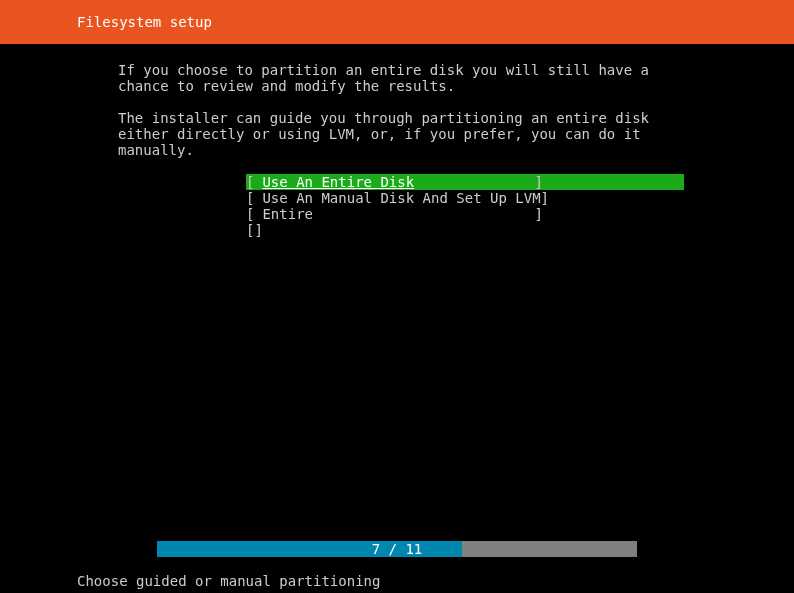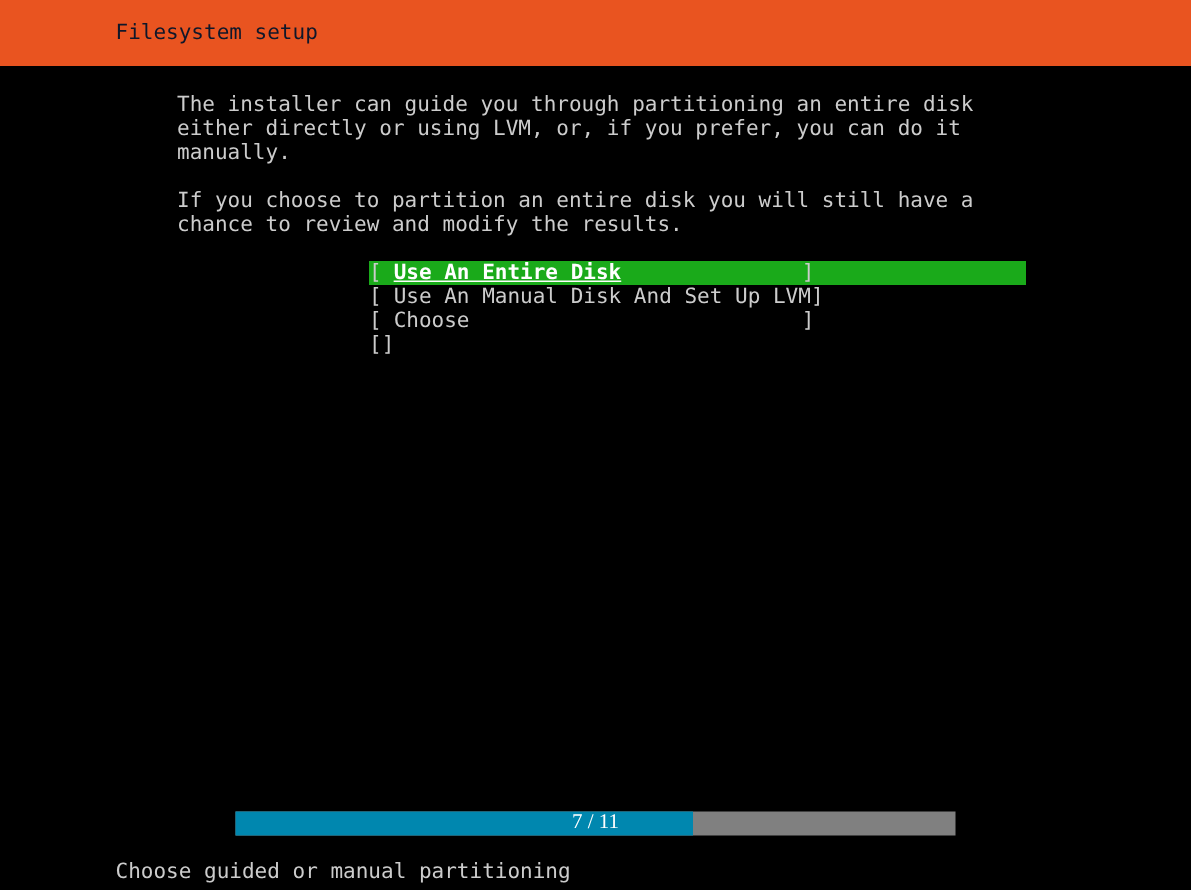--- a/index.html
+++ b/index.html
@@ -16,21 +16,21 @@
       color: #cccccc;
       overflow: hidden;
       position: relative;
     }
     .header {
       background: #e95420;
       height: 44px;
       display: flex;
       align-items: center;
       padding-left: 77px;
-      color: #0f172a;
+      color: #ffffff;
     }
     .content {
       padding-top: 18px;
       padding-left: 118px;
       padding-right: 110px;
     }
     .description {
       line-height: 16px;
       margin-bottom: 16px;
     }
@@ -55,21 +55,20 @@
       min-width: 280px;
       padding-left: 8px;
     }
     .menu-item.selected {
       background: #1aaa1a;
       color: #ffffff;
     }
     .menu-item.selected .label {
       text-decoration: underline;
       text-decoration-color: #ffffff;
-      font-weight: bold;
     }
     .footer {
       position: absolute;
       bottom: 0;
       left: 0;
       right: 0;
     }
     .progress-bar {
       height: 16px;
       background: #000000;
@@ -97,45 +96,44 @@
       position: absolute;
       left: 0;
       top: 0;
       width: 100%;
       height: 100%;
       display: flex;
       align-items: center;
       justify-content: center;
       color: #ffffff;
       font-size: 14px;
-      font-family: Liberation Serif, serif;
     }
     .status-line {
       padding-left: 77px;
       padding-bottom: 4px;
       line-height: 16px;
     }
   </style>
 </head>
 <body>
 
 <div class="header">
   <span>Filesystem setup</span>
 </div>
 
 <div class="content">
   <div class="description">
+    <p>If you choose to partition an entire disk you will still have a chance to review and modify the results.</p>
     <p>The installer can guide you through partitioning an entire disk either directly or using LVM, or, if you prefer, you can do it manually.</p>
-    <p>If you choose to partition an entire disk you will still have a chance to review and modify the results.</p>
   </div>
 
   <div class="menu">
     <div class="menu-item selected"><span class="bracket-left">[</span><span class="label">Use An Entire Disk</span><span class="bracket-right">]</span></div>
     <div class="menu-item"><span class="bracket-left">[</span><span class="label">Use An Manual Disk And Set Up LVM</span><span class="bracket-right">]</span></div>
-    <div class="menu-item"><span class="bracket-left">[</span><span class="label">Choose</span><span class="bracket-right">]</span></div>
+    <div class="menu-item"><span class="bracket-left">[</span><span class="label">Entire</span><span class="bracket-right">]</span></div>
     <div class="menu-item"><span class="bracket-left">[</span><span class="bracket-right">]</span></div>
   </div>
 </div>
 
 <div class="footer">
   <div class="progress-bar">
     <div class="progress-bg"></div>
     <div class="progress-fill" style="width:63.6%"></div>
     <div class="progress-text">7 / 11</div>
   </div>

